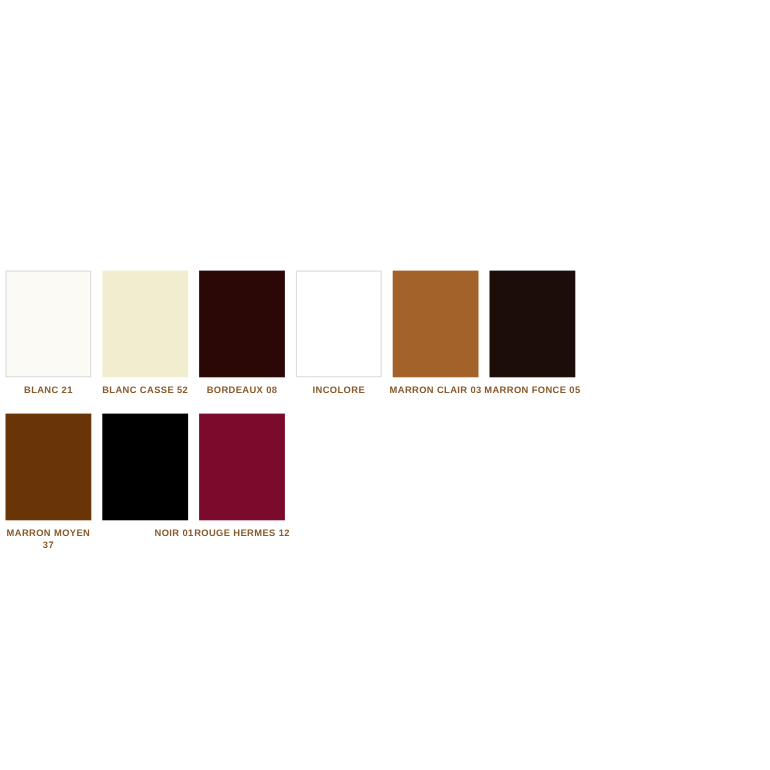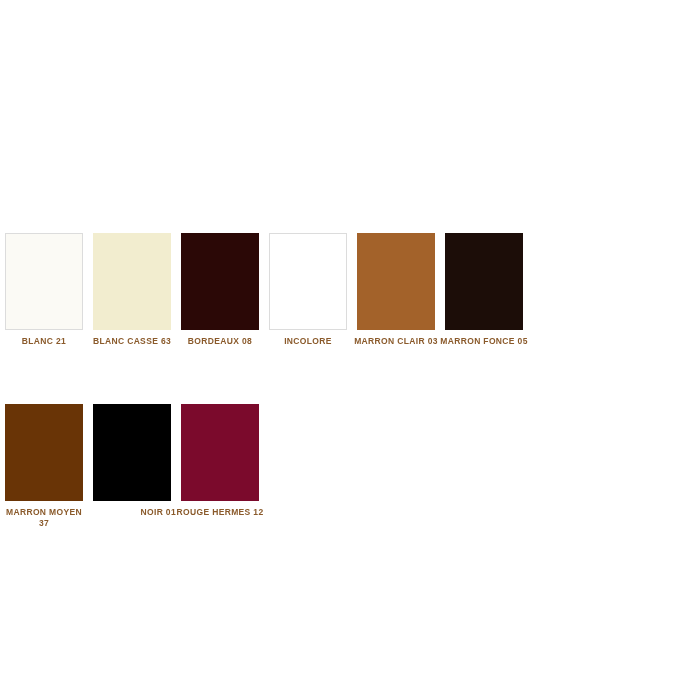--- a/index.html
+++ b/index.html
@@ -11,36 +11,36 @@
     height: 700px;
     background: #ffffff;
     font-family: "Liberation Sans", sans-serif;
     overflow: hidden;
     position: relative;
   }
 
   #swatch-chart {
     position: absolute;
     left: 0;
-    top: 3px;
+    top: 16px;
     width: 700px;
     height: 535px;
     background: #ffffff;
   }
 
   .swatch-row {
     position: absolute;
     left: 0;
     display: flex;
     flex-direction: row;
     align-items: flex-start;
   }
 
   #swatch-row-1 { top: 230px; }
-  #swatch-row-2 { top: 360px; margin-top: 41px; }
+  #swatch-row-2 { top: 360px; }
 
   .swatch-cell {
     width: 88px;
     margin-right: 0px;
     display: flex;
     flex-direction: column;
     align-items: center;
     flex: 0 0 auto;
   }
 
@@ -72,21 +72,21 @@
 <body>
 
 <div id="swatch-chart">
   <div class="swatch-row" id="swatch-row-1">
       <div class="swatch-cell">
         <div class="swatch-chip bordered" style="background-color: rgb(251, 250, 245);"></div>
         <div class="swatch-label" style="color: rgb(138, 90, 43);">BLANC 21</div>
       </div>
       <div class="swatch-cell">
         <div class="swatch-chip" style="background-color: rgb(242, 237, 207);"></div>
-        <div class="swatch-label" style="color: rgb(138, 90, 43);">BLANC CASSE 63</div>
+        <div class="swatch-label" style="color: rgb(138, 90, 43);">BLANC CASSE 52</div>
       </div>
       <div class="swatch-cell">
         <div class="swatch-chip" style="background-color: rgb(43, 8, 6);"></div>
         <div class="swatch-label" style="color: rgb(138, 90, 43);">BORDEAUX 08</div>
       </div>
       <div class="swatch-cell">
         <div class="swatch-chip bordered" style="background-color: rgb(255, 255, 255);"></div>
         <div class="swatch-label" style="color: rgb(138, 90, 43);">INCOLORE</div>
       </div>
       <div class="swatch-cell">

